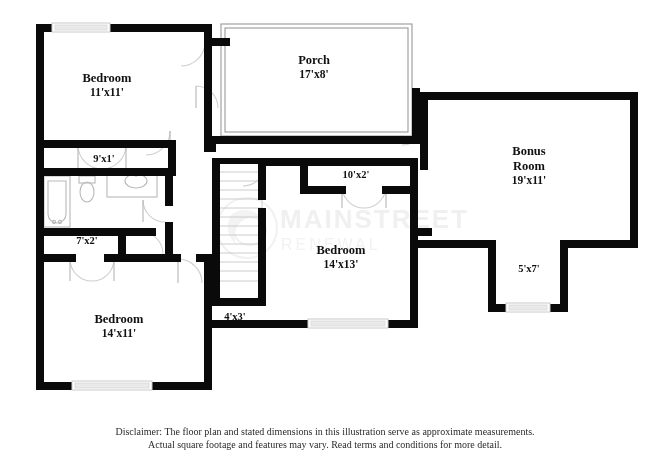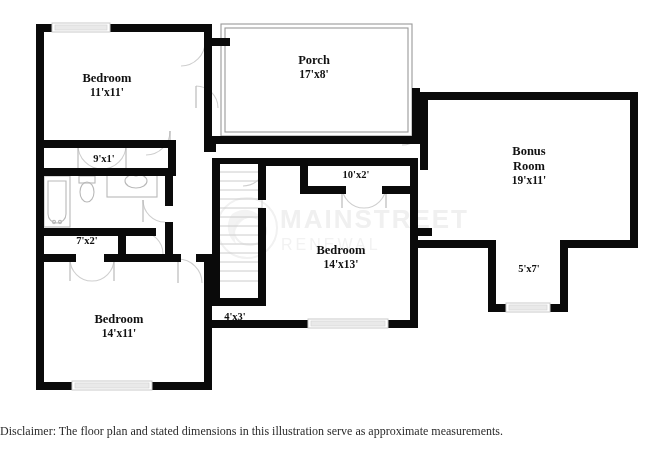--- a/index.html
+++ b/index.html
@@ -47,22 +47,23 @@
     font-weight:normal;
     fill:#f2f2f2;
     letter-spacing:3px;
   }
   .wm-circle{fill:none;stroke:#f1f1f1;stroke-width:2;}
   .wm-blob{fill:#f3f3f3;}
 
   #disclaimer{
     position:absolute;
     left:0;top:425px;width:650px;
+    text-align:center;
     font-family:"Liberation Serif", serif;
-    font-size:12px;
+    font-size:10px;
     line-height:13px;
     color:#2a2a2a;
   }
   #disclaimer div{display:block;}
 </style>
 </head>
 <body>
 
 <div id="plan-wrap">
 <svg id="floorplan" viewBox="0 0 650 473" xmlns="http://www.w3.org/2000/svg">
@@ -258,13 +259,14 @@
     <text class="room-label rl-small" x="356" y="176">10'x2'</text>
     <text class="room-label rl-small" x="529" y="270">5'x7'</text>
     <text class="room-label rl-small" x="235" y="318">4'x3'</text>
   </g>
 
 </svg>
 </div>
 
 <div id="disclaimer">
   <div>Disclaimer: The floor plan and stated dimensions in this illustration serve as approximate measurements.</div>
+  <div>Actual square footage and features may vary. Read terms and conditions for more detail.</div>
 </div>
 
 </body></html>

